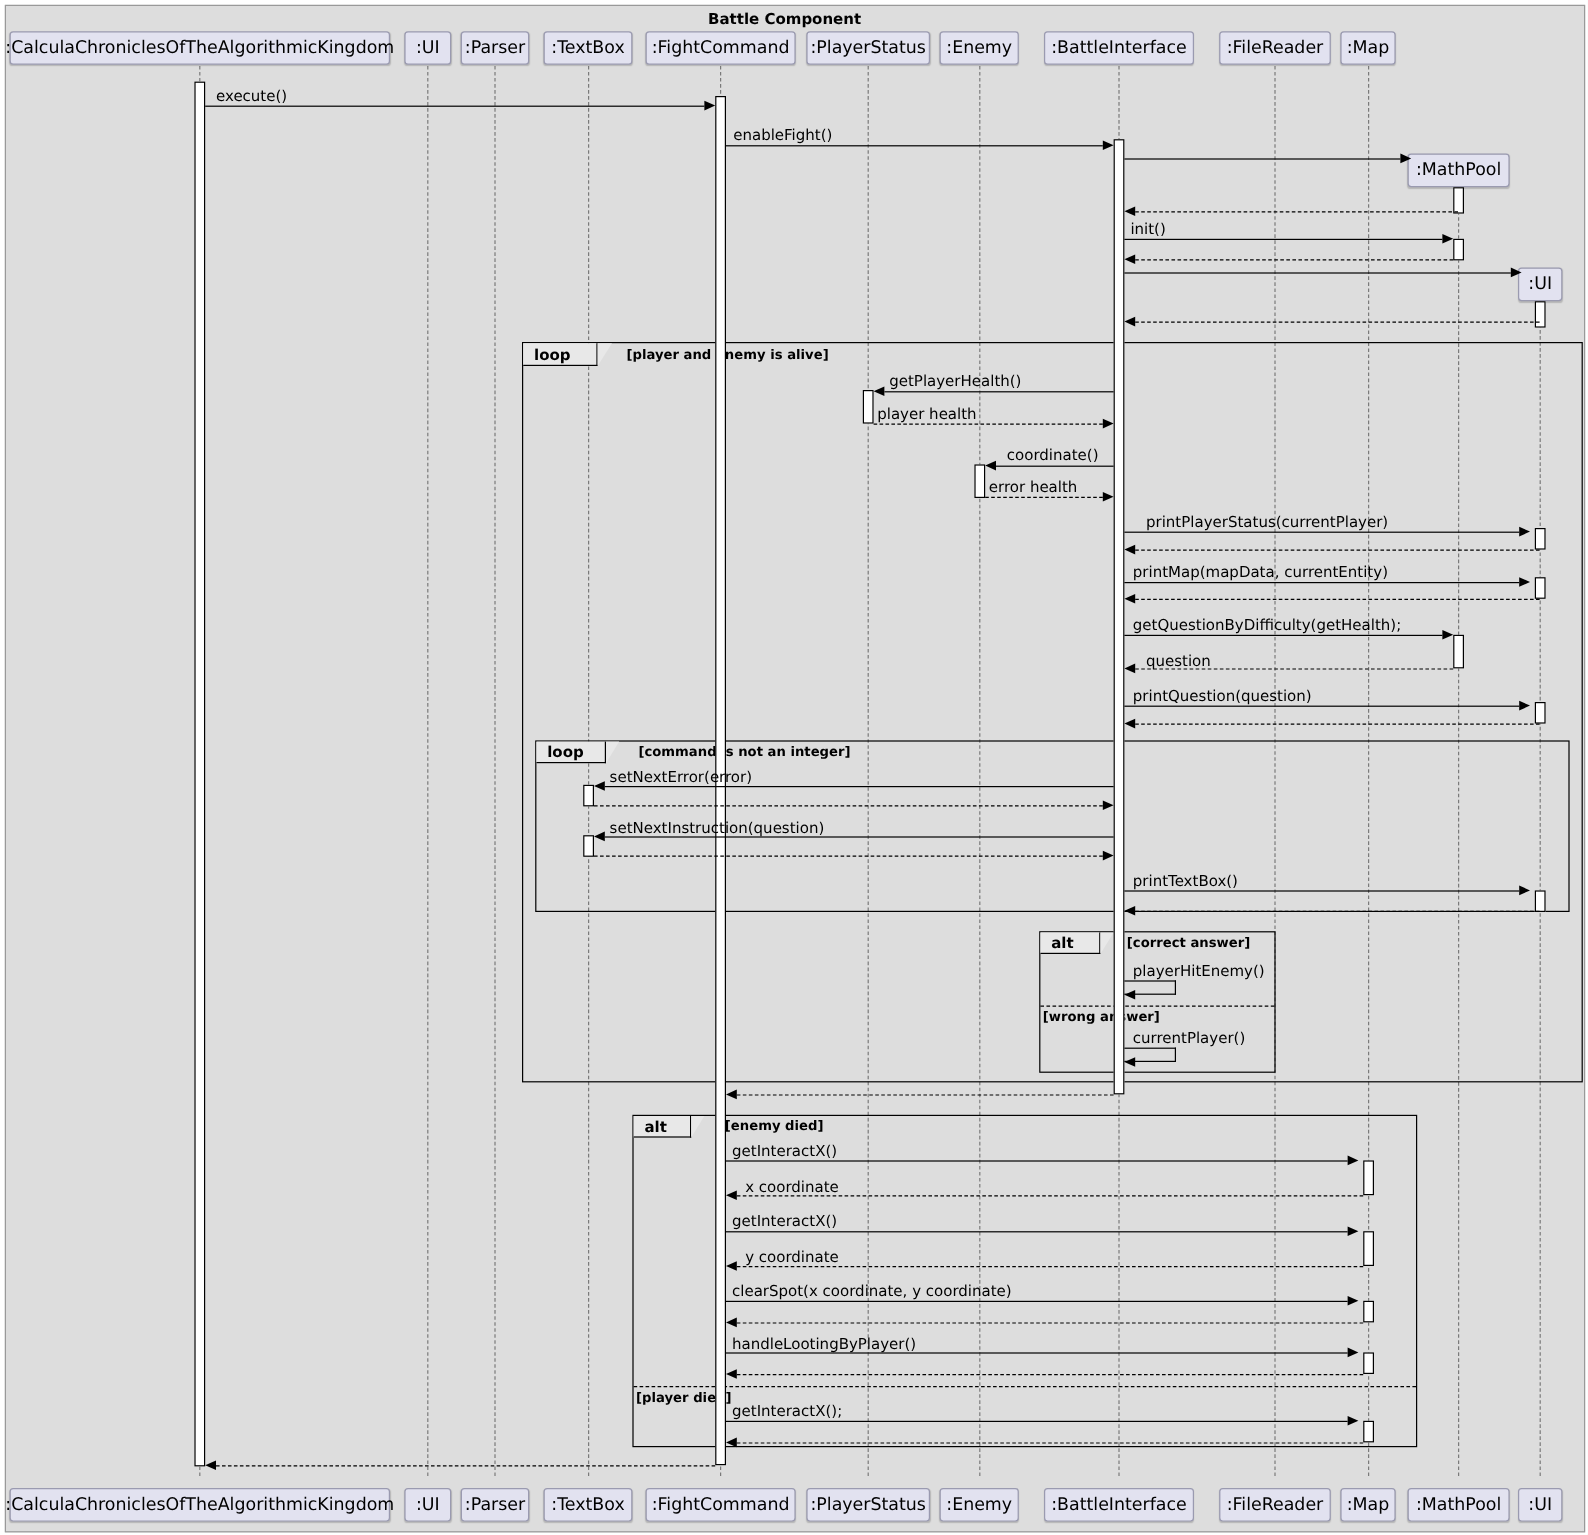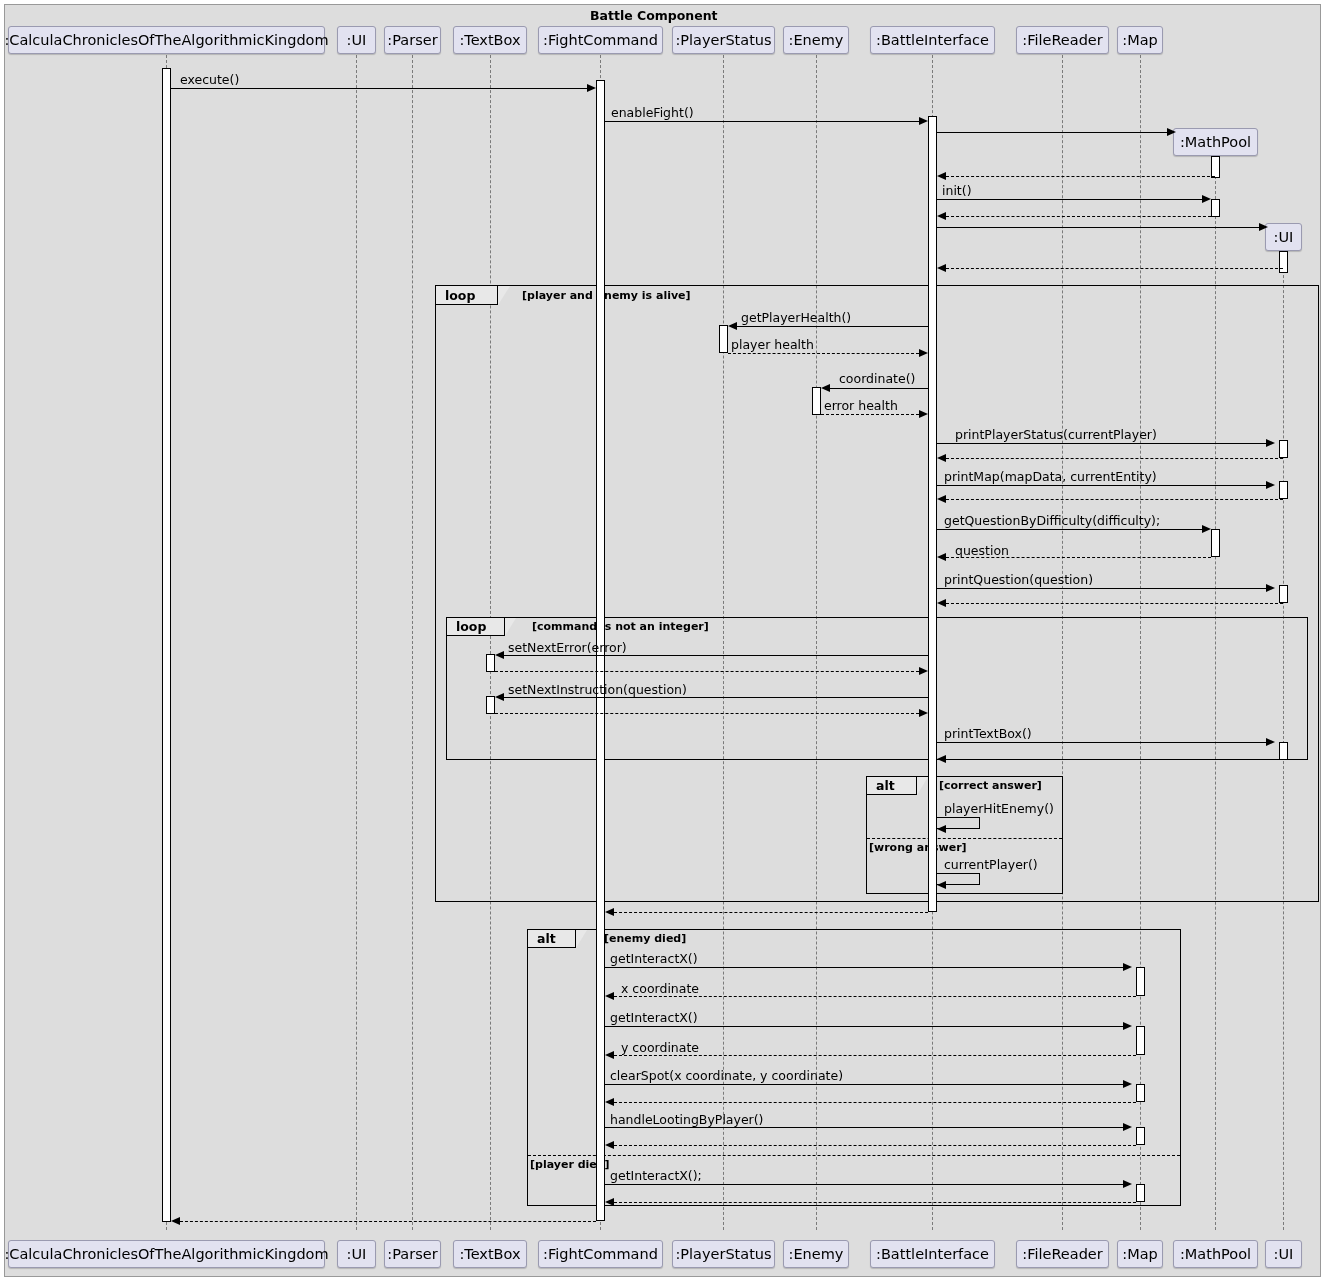--- a/index.html
+++ b/index.html
@@ -337,21 +337,21 @@
   <div class="msg-line dashed" style="left:946px; top:458px; width:337px;"></div>
   <div class="arrowhead left" style="left:937px; top:453.5px;"></div>
 
   <div class="msg-label" style="left:944px; top:469px;">printMap(mapData, currentEntity)</div>
   <div class="msg-line" style="left:937px; top:485px; width:329px;"></div>
   <div class="arrowhead right" style="left:1266px; top:480.5px;"></div>
 
   <div class="msg-line dashed" style="left:946px; top:499px; width:337px;"></div>
   <div class="arrowhead left" style="left:937px; top:494.5px;"></div>
 
-  <div class="msg-label" style="left:944px; top:513px;">getQuestionByDifficulty(difficulty);</div>
+  <div class="msg-label" style="left:944px; top:513px;">getQuestionByDifficulty(getHealth);</div>
   <div class="msg-line" style="left:937px; top:529px; width:265px;"></div>
   <div class="arrowhead right" style="left:1202px; top:524.5px;"></div>
 
   <div class="msg-label" style="left:955px; top:543px;">question</div>
   <div class="msg-line dashed" style="left:946px; top:557px; width:265px;"></div>
   <div class="arrowhead left" style="left:937px; top:552.5px;"></div>
 
   <div class="msg-label" style="left:944px; top:572px;">printQuestion(question)</div>
   <div class="msg-line" style="left:937px; top:588px; width:329px;"></div>
   <div class="arrowhead right" style="left:1266px; top:583.5px;"></div>

